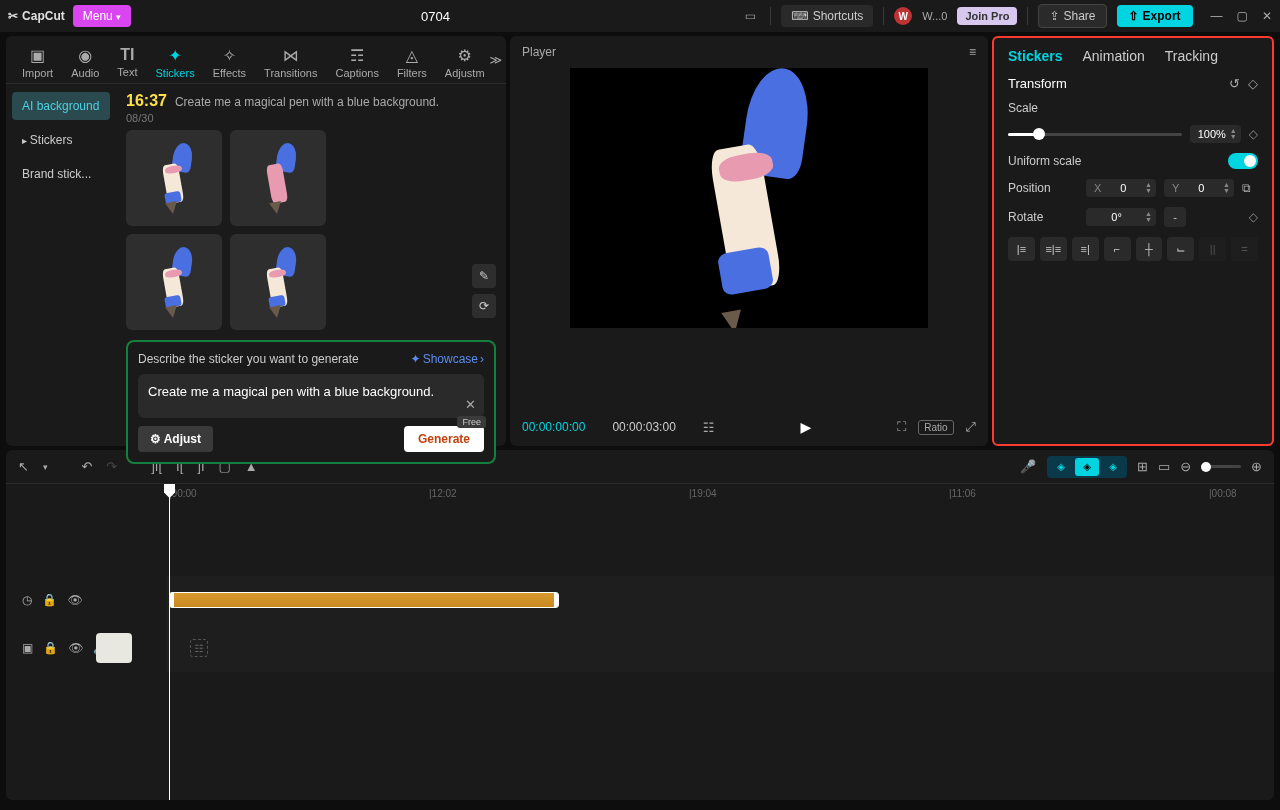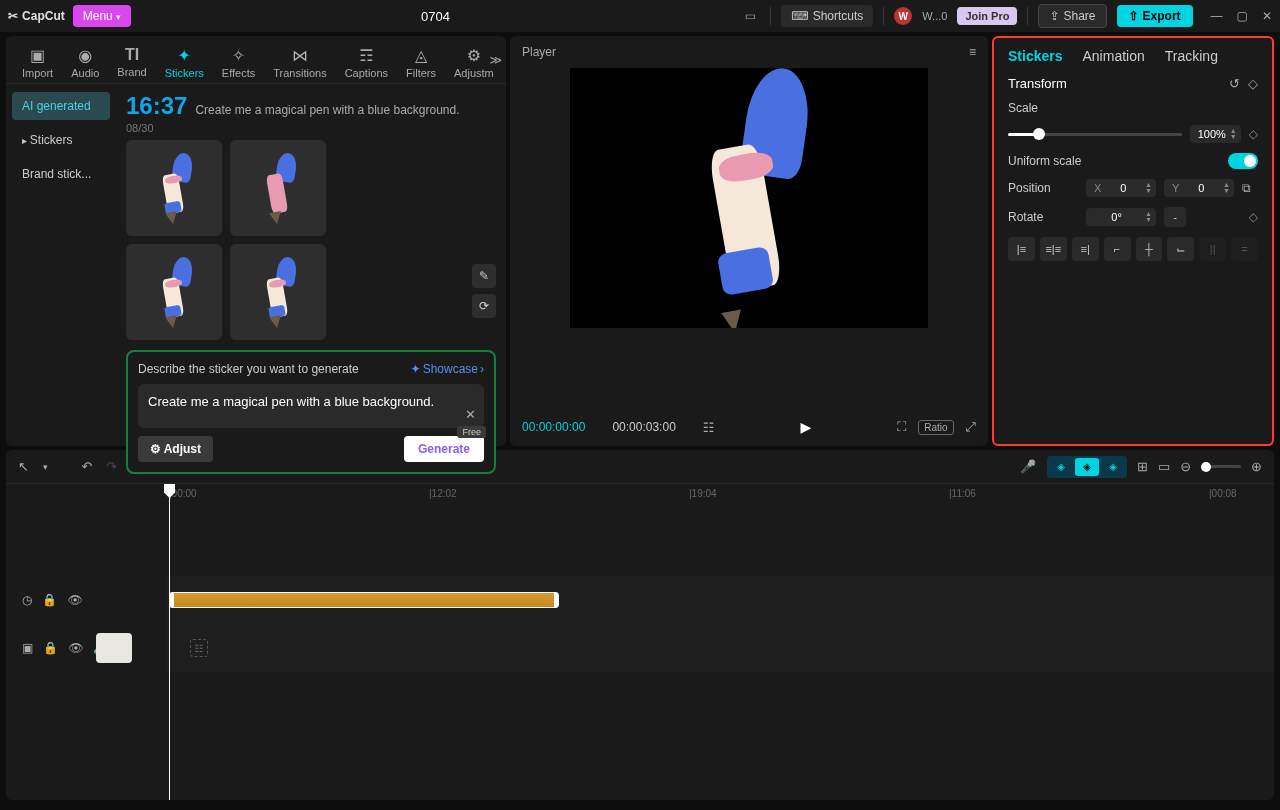--- a/index.html
+++ b/index.html
@@ -33,39 +33,39 @@
 .arrow-more { position: absolute; right: 4px; top: 50%; transform: translateY(-50%); color: #aaa; cursor: pointer; }
 
 .left-inner { display: flex; flex: 1; height: calc(100% - 50px); }
 .side-nav { width: 110px; padding: 8px 6px; display: flex; flex-direction: column; gap: 6px; }
 .side-item { padding: 7px 10px; border-radius: 4px; color: #ccc; cursor: pointer; font-size: 12px; }
 .side-item.active { background: #2a4a50; color: #4dd0e1; }
 .side-item.sub::before { content: "▸ "; font-size: 10px; }
 
 .content-area { flex: 1; padding: 8px 10px; display: flex; flex-direction: column; position: relative; }
 .gen-header { display: flex; align-items: baseline; gap: 8px; margin-bottom: 2px; }
-.gen-time { font-size: 24px; font-weight: bold; color: #0ea5e9; }
+.gen-time { font-size: 16px; font-weight: bold; color: #fde047; }
 .gen-desc { color: #aaa; font-size: 12px; }
 .gen-count { color: #777; font-size: 11px; margin-bottom: 6px; }
 .sticker-grid { display: grid; grid-template-columns: repeat(2, 96px); gap: 8px; }
 .sticker-thumb { width: 96px; height: 96px; background: #2e2e2e; border-radius: 6px; display: flex; align-items: center; justify-content: center; cursor: pointer; }
 .pen-mini { width: 50px; height: 70px; position: relative; }
 .grid-actions { position: absolute; right: 10px; top: 180px; display: flex; flex-direction: column; gap: 6px; }
 .grid-action-btn { width: 24px; height: 24px; background: #2e2e2e; border-radius: 4px; display: flex; align-items: center; justify-content: center; cursor: pointer; color: #ccc; font-size: 12px; }
 
 .prompt-box { border: 2px solid #15803d; border-radius: 8px; padding: 10px; margin-top: 10px; display: flex; flex-direction: column; gap: 8px; background: #1a1a1a; }
 .prompt-header { display: flex; justify-content: space-between; align-items: center; }
 .prompt-label { color: #ccc; font-size: 12px; }
 .showcase-link { color: #5b8def; font-size: 12px; cursor: pointer; display: flex; align-items: center; gap: 2px; }
 .prompt-input { background: #2a2a2a; border-radius: 6px; padding: 10px; color: #fff; font-size: 13px; position: relative; min-height: 44px; }
 .shuffle-ic { position: absolute; right: 8px; bottom: 6px; color: #aaa; cursor: pointer; }
 .prompt-actions { display: flex; justify-content: space-between; align-items: center; }
 .adjust-btn { background: #3a3a3a; border: none; color: #fff; padding: 6px 12px; border-radius: 4px; cursor: pointer; font-size: 12px; font-weight: bold; }
 .generate-wrap { position: relative; }
-.generate-btn { background: #fff; color: #8b5cf6; border: none; padding: 6px 14px; border-radius: 4px; cursor: pointer; font-weight: bold; font-size: 12px; }
+.generate-btn { background: #fff; color: #c2410c; border: none; padding: 6px 14px; border-radius: 4px; cursor: pointer; font-weight: bold; font-size: 12px; }
 .free-tag { position: absolute; top: -10px; right: -2px; background: #3a3a3a; color: #ccc; font-size: 9px; padding: 1px 5px; border-radius: 3px; }
 
 
 .player-panel { flex: 1; background: #1a1a1a; border-radius: 6px; margin: 4px; display: flex; flex-direction: column; }
 .player-header { height: 32px; display: flex; align-items: center; justify-content: space-between; padding: 0 12px; color: #aaa; }
 .player-canvas { flex: 1; background: #000; margin: 0 60px; position: relative; display: flex; align-items: center; justify-content: center; overflow: hidden; }
 .pen-preview { width: 160px; height: 260px; position: relative; }
 .player-controls { height: 38px; display: flex; align-items: center; padding: 0 12px; gap: 27px; }
 .timecode { color: #00d4e0; font-size: 12px; }
 .timecode2 { color: #ccc; font-size: 12px; }
@@ -188,21 +188,21 @@
       <div class="tool-tab">
           <span class="tool-tab-icon">▣</span>
           <span>Import</span>
         </div>
       <div class="tool-tab">
           <span class="tool-tab-icon">◉</span>
           <span>Audio</span>
         </div>
       <div class="tool-tab">
           <span class="tool-tab-icon" style="font-weight:bold">TI</span>
-          <span>Brand</span>
+          <span>Text</span>
         </div>
       <div class="tool-tab active">
           <span class="tool-tab-icon">✦</span>
           <span>Stickers</span>
         </div>
       <div class="tool-tab">
           <span class="tool-tab-icon">✧</span>
           <span>Effects</span>
         </div>
       <div class="tool-tab">
@@ -218,21 +218,21 @@
           <span>Filters</span>
         </div>
       <div class="tool-tab">
           <span class="tool-tab-icon">⚙</span>
           <span>Adjustm</span>
         </div>
       <span class="arrow-more">≫</span>
     </div>
     <div class="left-inner">
       <div class="side-nav">
-        <div class="side-item active">AI generated</div>
+        <div class="side-item active">AI background</div>
         <div class="side-item sub">Stickers</div>
         <div class="side-item">Brand stick...</div>
       </div>
       <div class="content-area">
         <div class="gen-header">
           <span class="gen-time">16:37</span>
           <span class="gen-desc">Create me a magical pen with a blue background.</span>
         </div>
         <div class="gen-count">08/30</div>
         <div class="sticker-grid">

